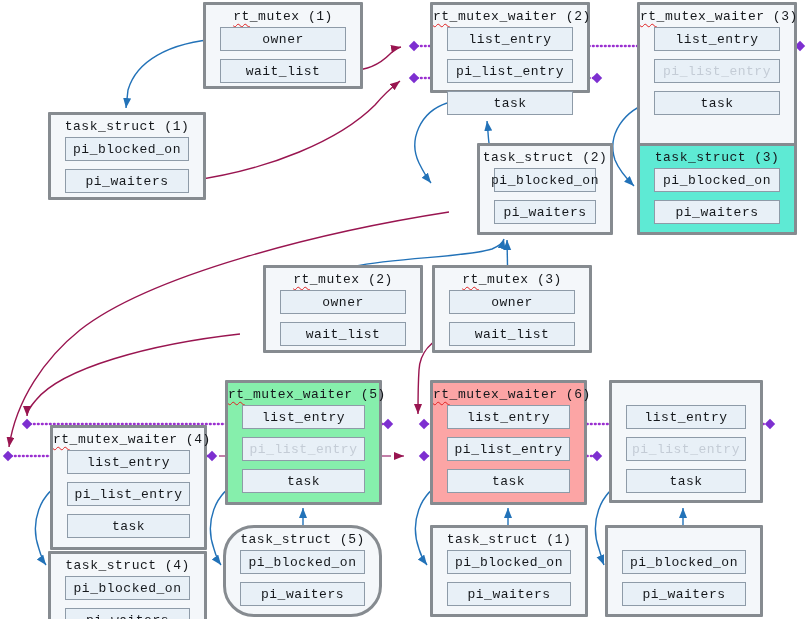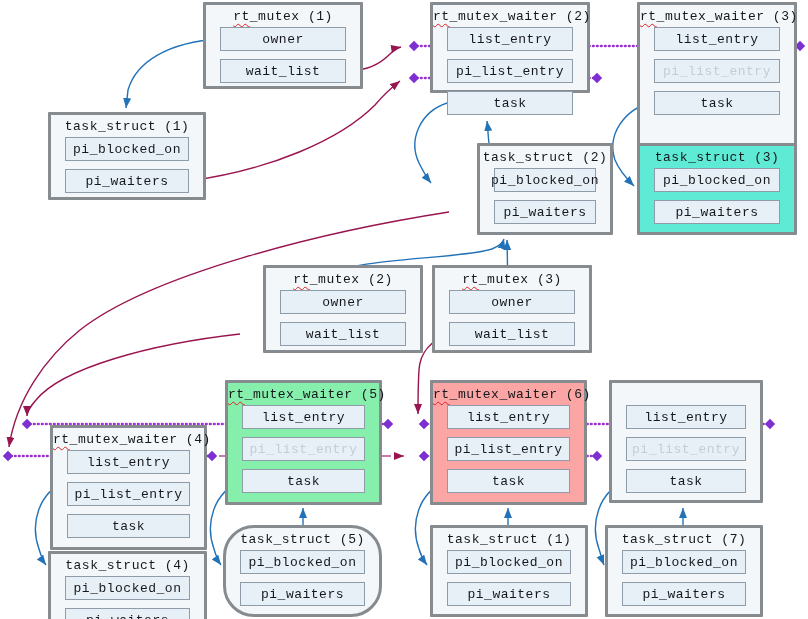--- a/index.html
+++ b/index.html
@@ -156,17 +156,16 @@
       <div class="node-title">task_struct (5)</div>
       <div class="fld" style="top: 22px; border-color: rgb(142, 155, 168); background: rgb(232, 240, 247);">pi_blocked_on</div>
       <div class="fld" style="top: 54px; border-color: rgb(142, 155, 168); background: rgb(232, 240, 247);">pi_waiters</div>
     </div>
     <div class="node" style="left: 430px; top: 525px; width: 158px; height: 92px; border-color: rgb(134, 139, 144); background: rgb(244, 247, 250);">
       <div class="node-title">task_struct (1)</div>
       <div class="fld" style="top: 22px; border-color: rgb(142, 155, 168); background: rgb(232, 240, 247);">pi_blocked_on</div>
       <div class="fld" style="top: 54px; border-color: rgb(142, 155, 168); background: rgb(232, 240, 247);">pi_waiters</div>
     </div>
     <div class="node" style="left: 605px; top: 525px; width: 158px; height: 92px; border-color: rgb(134, 139, 144); background: rgb(244, 247, 250);">
-      <div class="node-title">task_struct (7)</div>
       <div class="fld" style="top: 22px; border-color: rgb(142, 155, 168); background: rgb(232, 240, 247);">pi_blocked_on</div>
       <div class="fld" style="top: 54px; border-color: rgb(142, 155, 168); background: rgb(232, 240, 247);">pi_waiters</div>
     </div>
   </div>
 
 </body></html>

